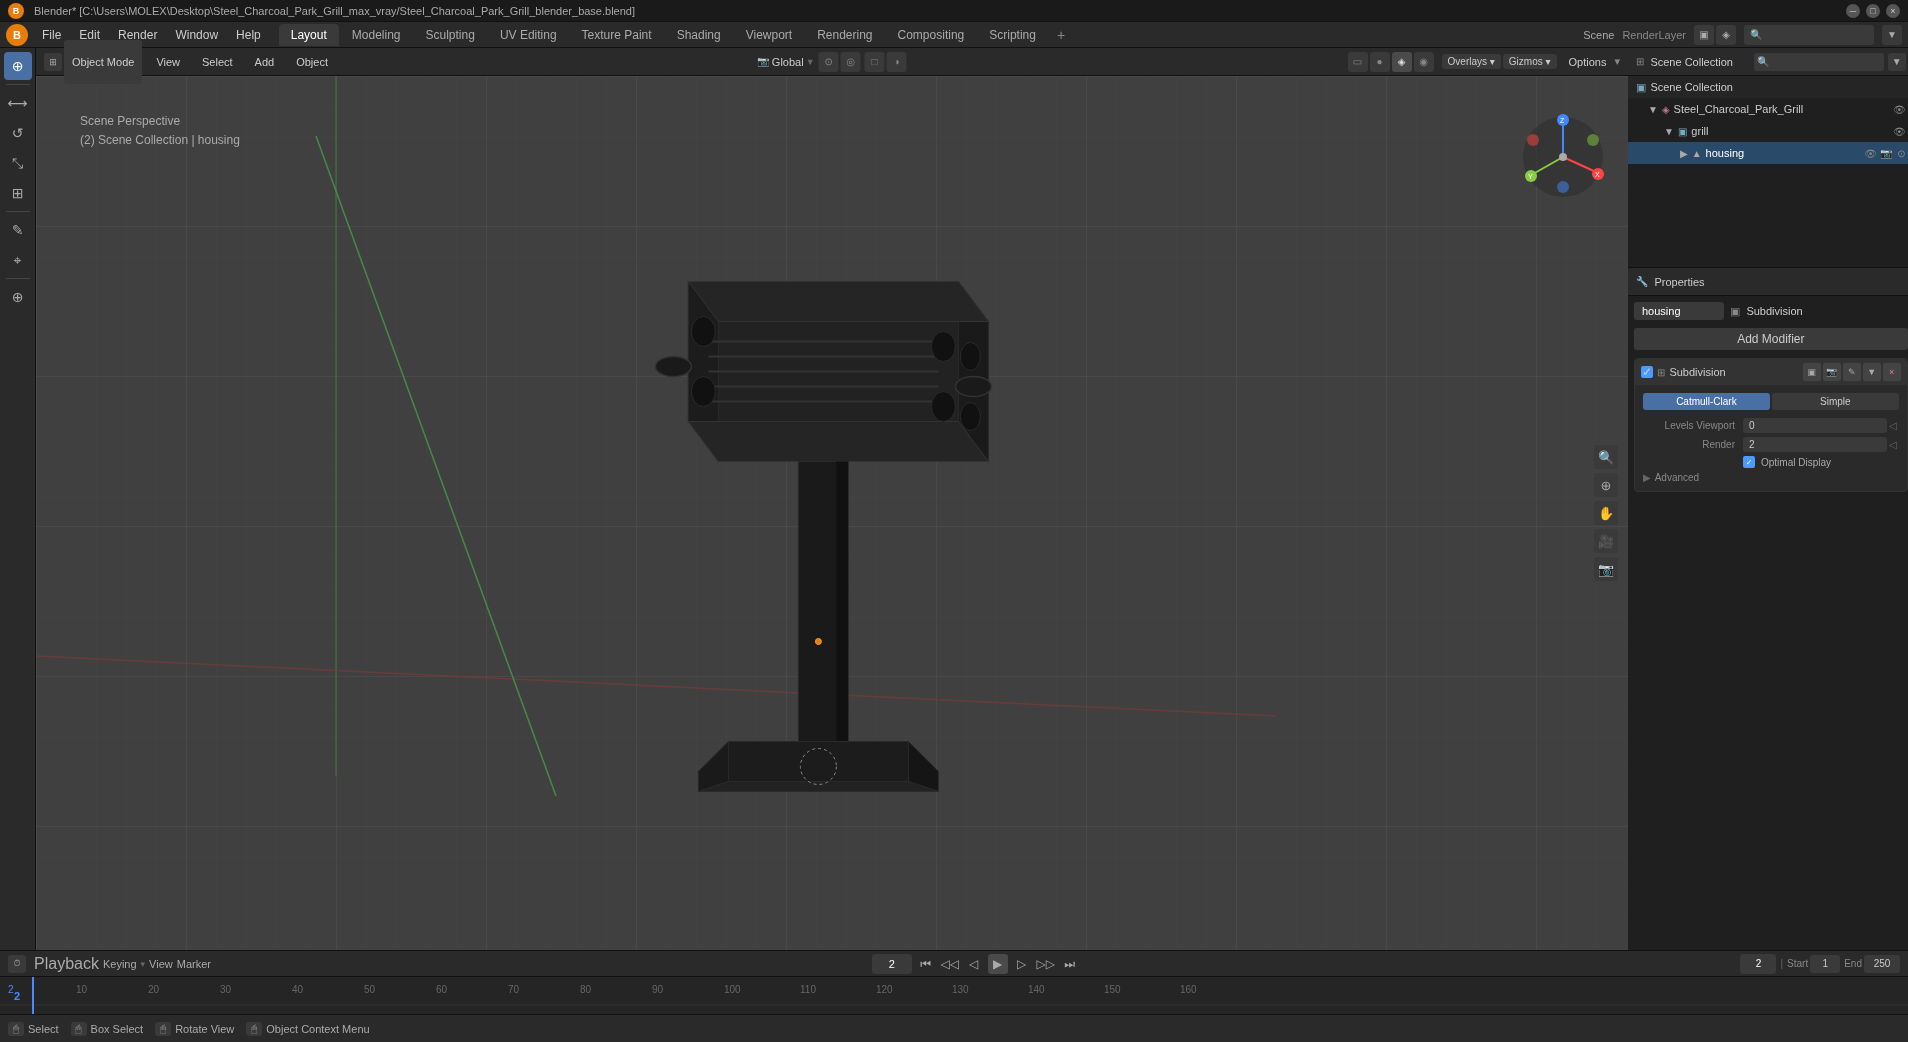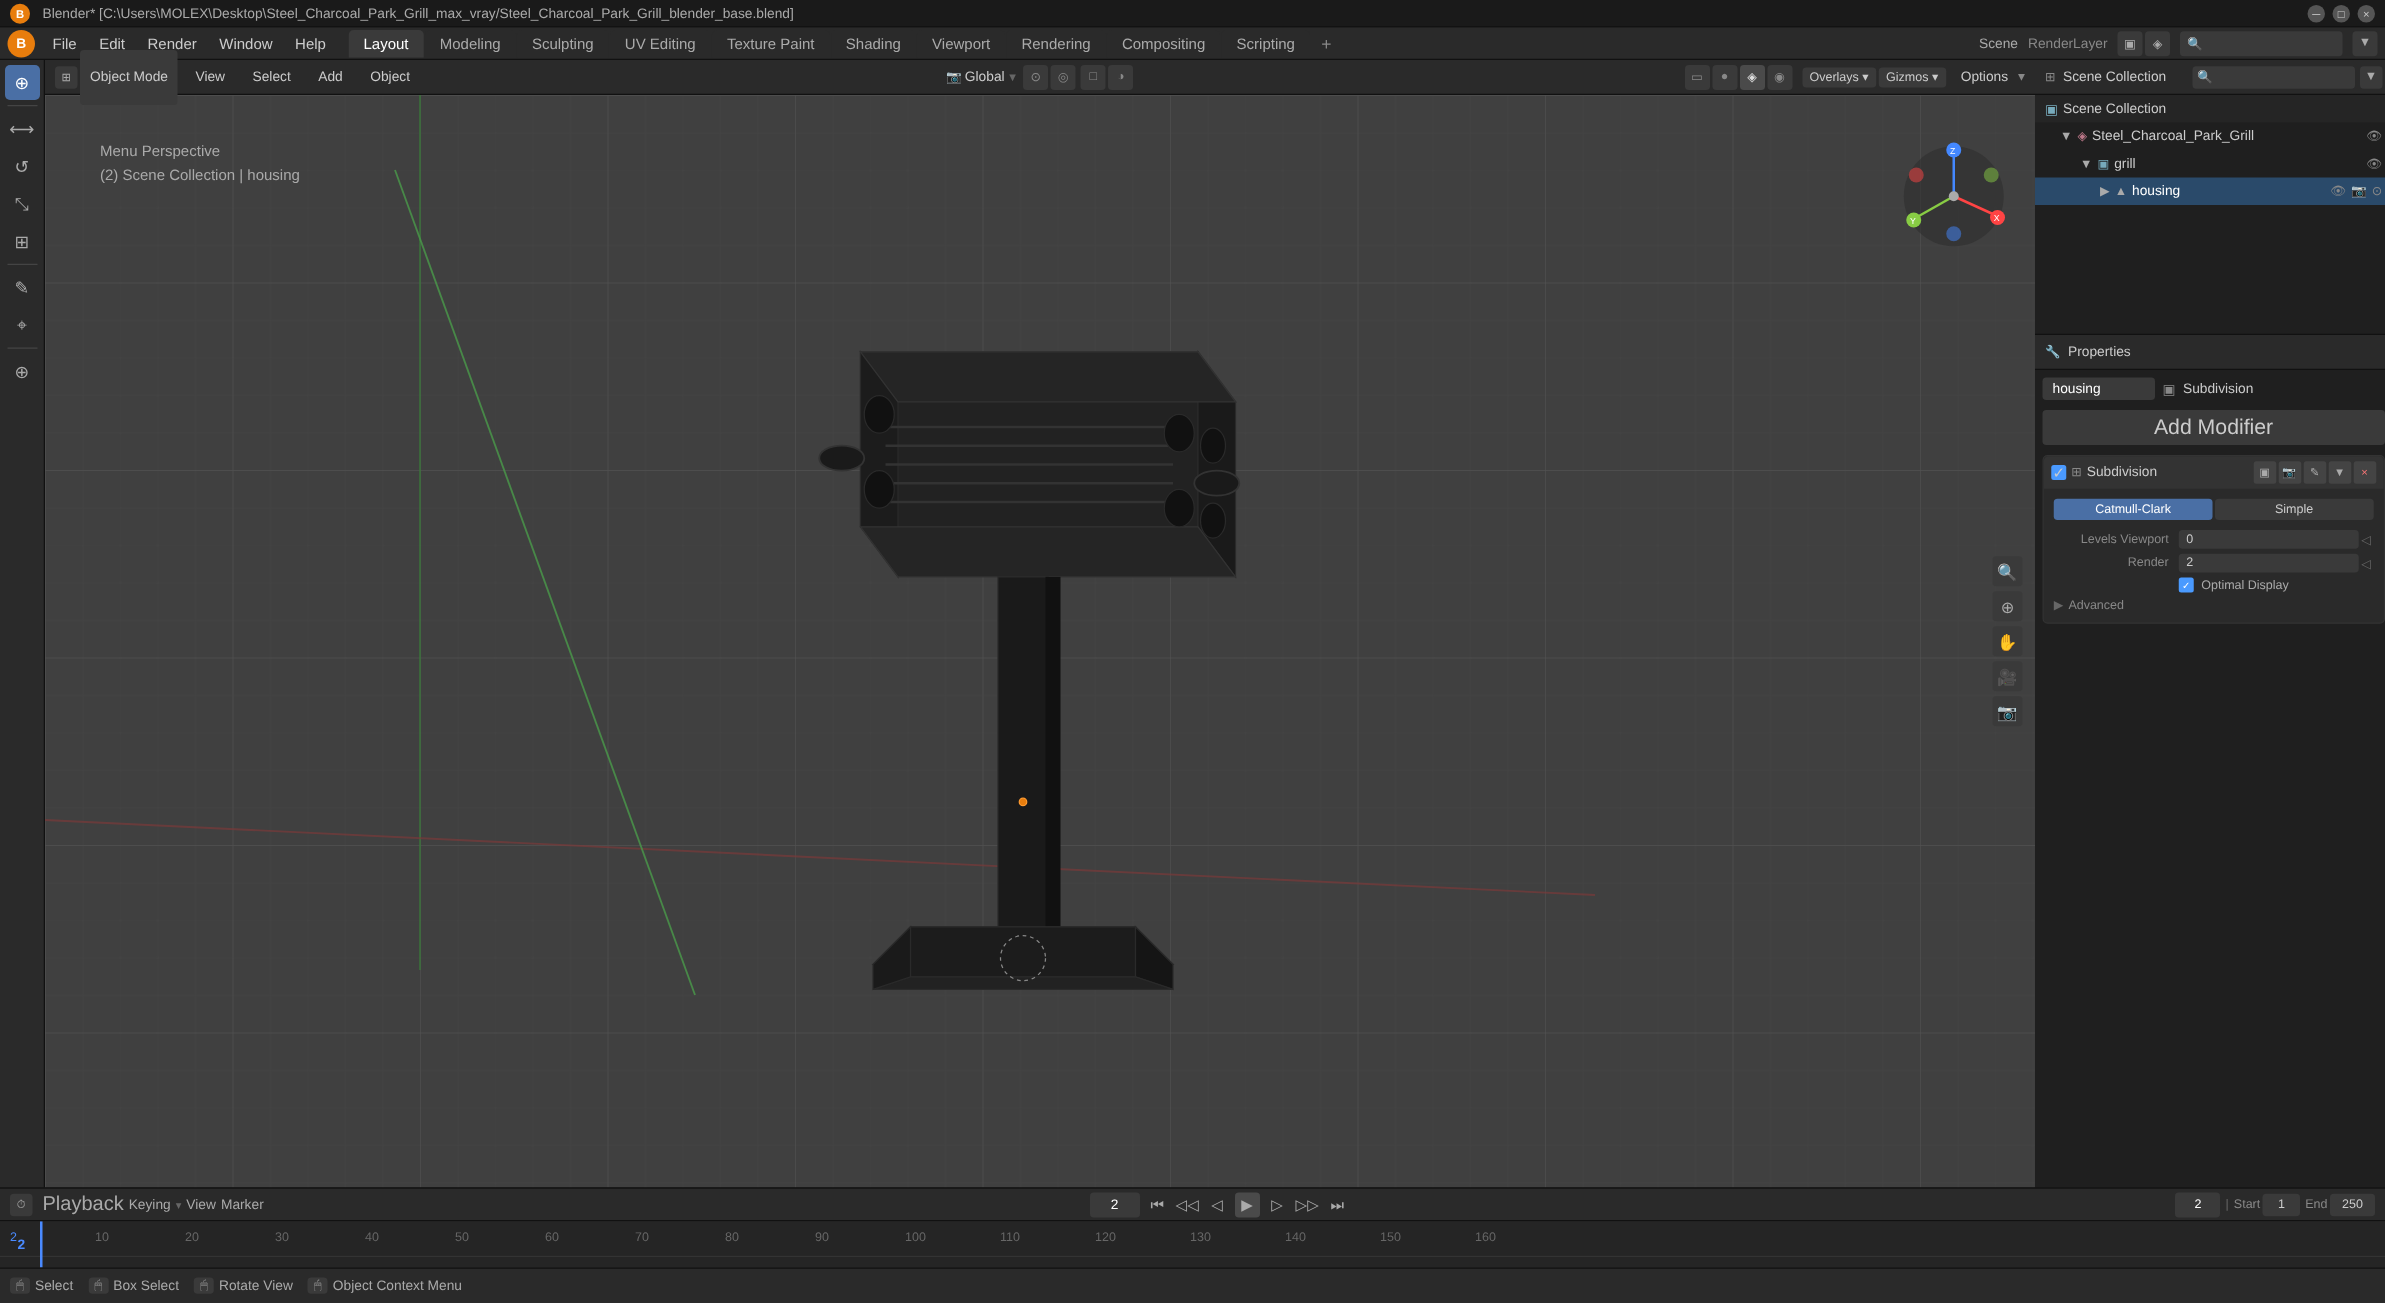--- a/index.html
+++ b/index.html
@@ -236,21 +236,21 @@
       color: #ccc;
       font-size: 11px;
     }
     .add-modifier-btn {
       width: 100%;
       background: #3a3a3a;
       border: none;
       color: #ccc;
       padding: 4px;
       border-radius: 3px;
-      font-size: 17px;
+      font-size: 12px;
       cursor: pointer;
       text-align: center;
       margin-bottom: 8px;
     }
 
     .modifier-card {
       background: #2a2a2a;
       border-radius: 4px;
       margin-bottom: 4px;
       border: 1px solid #333;
@@ -634,21 +634,21 @@
           <rect width="100%" height="100%" fill="url(#grid)"></rect>
 
           <line x1="300" y1="0" x2="300" y2="700" stroke="#3a7a3a" stroke-width="1.5" opacity="0.7"></line>
 
           <line x1="0" y1="580" x2="1240" y2="640" stroke="#7a3a3a" stroke-width="1.5" opacity="0.7"></line>
 
           <line x1="280" y1="60" x2="520" y2="720" stroke="#4a9a4a" stroke-width="1.5" opacity="0.8"></line>
         </svg>
 
         <div id="viewport-info">
-          <div style="color:#aaa;font-size:12px;">Menu Perspective</div>
+          <div style="color:#aaa;font-size:12px;">Scene Perspective</div>
           <div style="color:#aaa;font-size:12px;">(2) Scene Collection | housing</div>
         </div>
 
         <div class="grill-svg-container">
           <svg width="430" height="620" viewBox="0 0 430 620" xmlns="http://www.w3.org/2000/svg">
 
             <g>
 
               <polygon points="80,80 350,80 380,120 110,120" fill="#1a1a1a" stroke="#333" stroke-width="1"></polygon>
 

